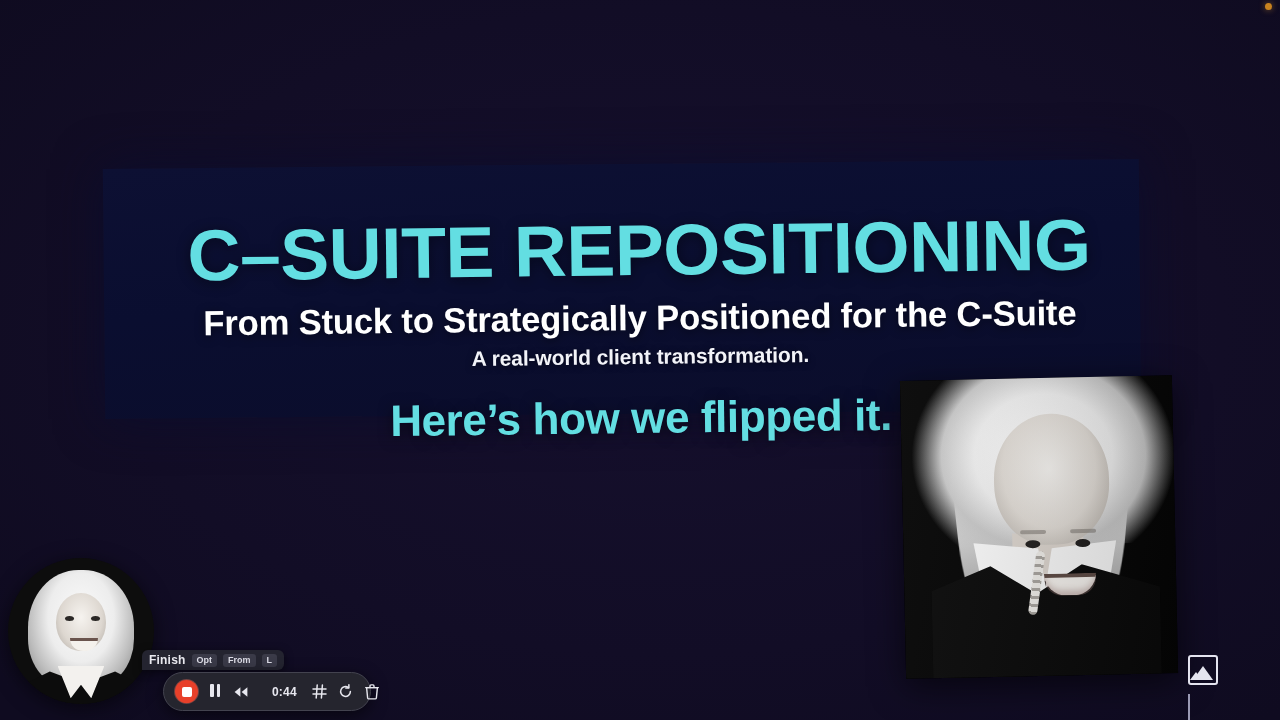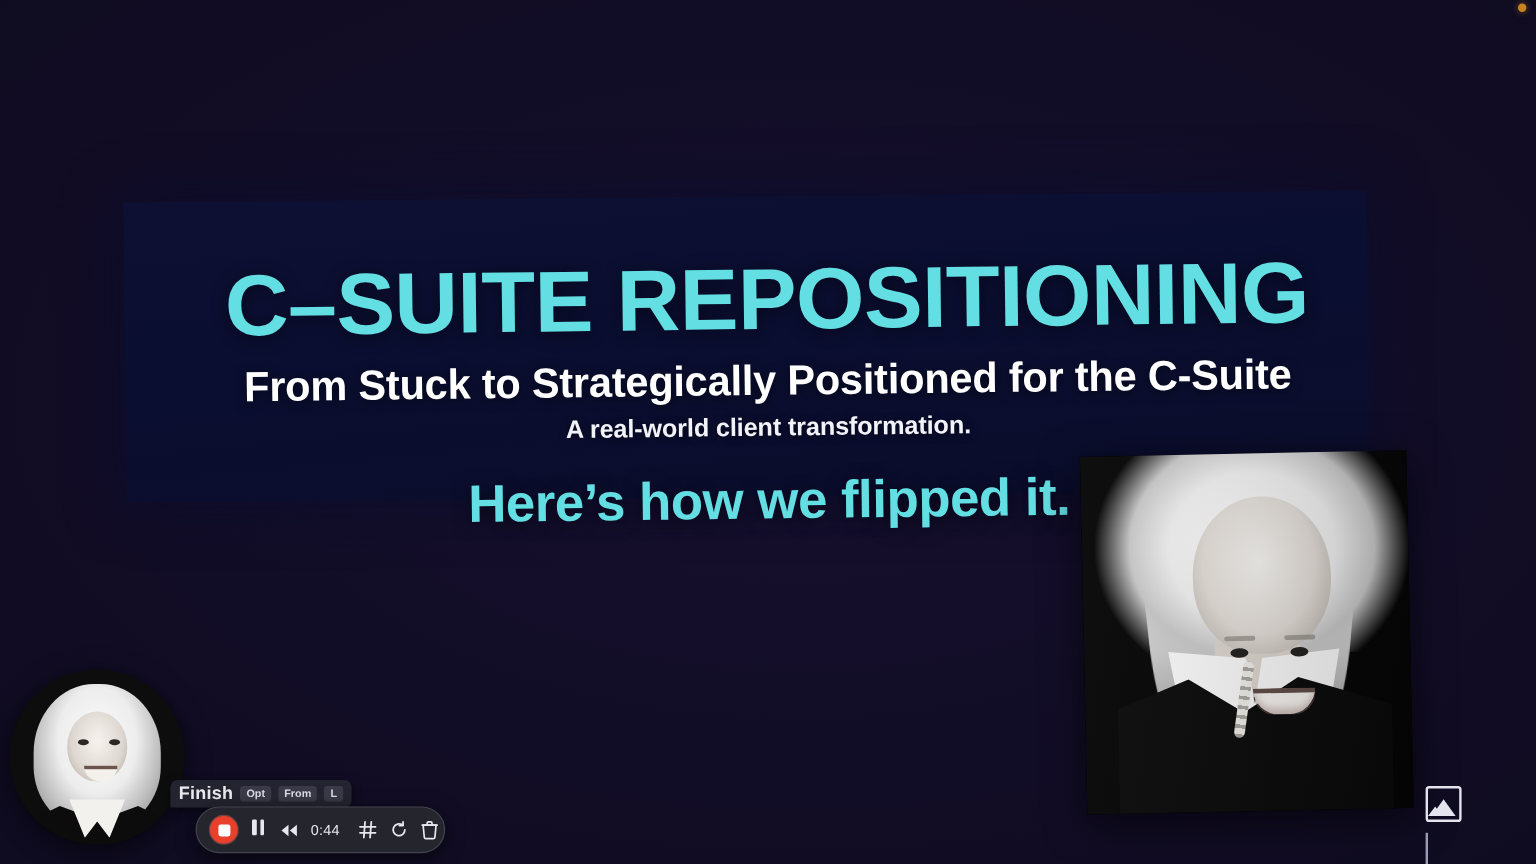--- a/index.html
+++ b/index.html
@@ -198,21 +198,21 @@
   #finish-tooltip{
     position:absolute;
     left:142px; top:650px;
     display:flex; align-items:center; gap:6px;
     background:#242430;
     border-radius:6px 6px 6px 0;
     padding:3px 7px;
     box-shadow:0 2px 8px rgba(0,0,0,.5);
   }
   #finish-tooltip .ft-label{
-    font-size:15px; font-weight:bold; color:#e9e9ef; letter-spacing:.2px;text-align:right;
+    font-size:12px; font-weight:bold; color:#e9e9ef; letter-spacing:.2px;text-align:right;
   }
   #finish-tooltip .key-chip{
     font-size:9px; font-weight:bold; color:#dcdce6;
     background:#3a3a48; border-radius:3px;
     padding:2px 5px; line-height:1;
   }
 
   
   #recorder-toolbar{
     position:absolute;
@@ -239,22 +239,22 @@
     width:22px; height:22px; flex:0 0 auto; cursor:pointer;
   }
   #pause-button{ margin-left:6px; }
   #pause-button .bar{
     width:3.5px; height:13px; background:#e7e7ee; border-radius:1px;
     display:inline-block;
   }
   #pause-button .bar+.bar{ margin-left:3px; }
   #rewind-button{ margin-left:4px; }
   #timer-display{
-    margin-left:7px; margin-right:4px;
-    font-size:12px; font-weight:normal; color:#e6e6ee;
+    margin-left:20px; margin-right:4px;
+    font-size:12px; font-weight:bold; color:#e6e6ee;
     font-family:"Liberation Sans", sans-serif;
     letter-spacing:.2px; flex:0 0 auto;
   }
   #grid-button{ margin-left:8px; }
   #restart-button{ margin-left:4px; }
   #delete-button{ margin-left:4px; }
   .tb-btn svg{ display:block; }
 
   
   #tca-brand{

